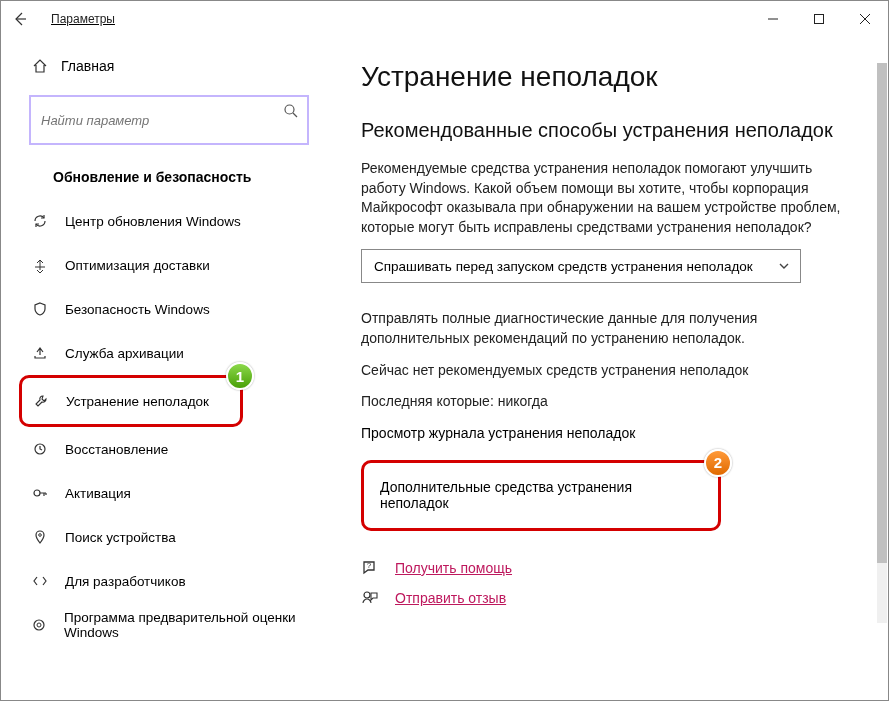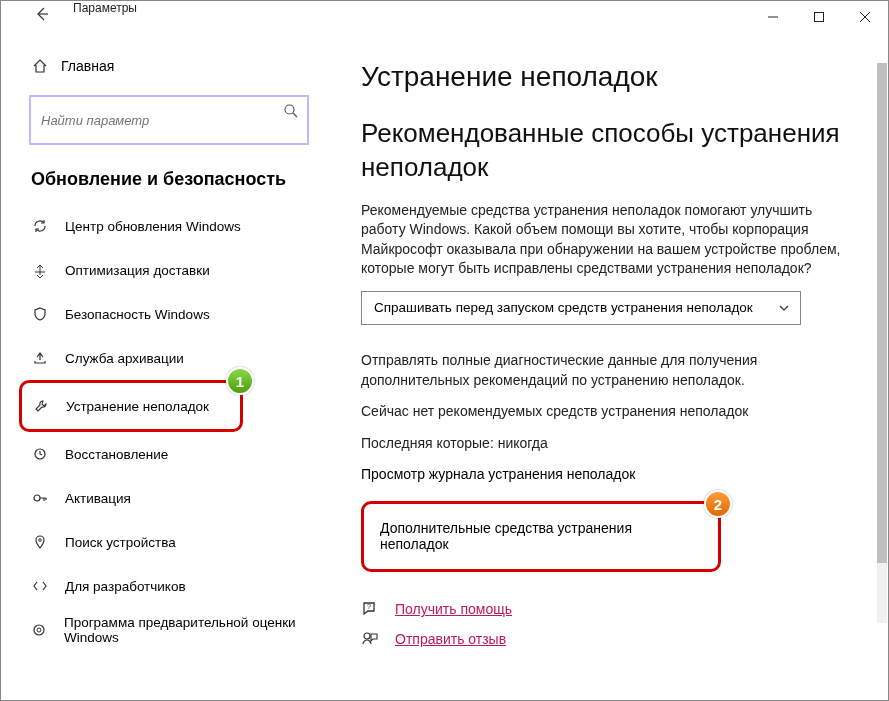--- a/index.html
+++ b/index.html
@@ -1,44 +1,44 @@
 <!DOCTYPE html>
 <html><head>
 <meta charset="utf-8">
 <style>
   * { box-sizing: border-box; margin: 0; padding: 0; font-family: "Segoe UI", Arial, sans-serif; }
   body { background: #fff; width: 889px; height: 701px; overflow: hidden; border: 1px solid #888; position: relative; }
 
   
-  .titlebar { display: flex; height: 36px; padding-left: 28px; }
+  .titlebar { display: flex; align-items: center; height: 36px; padding-left: 6px; text-decoration: underline; }
   .titlebar .back { width: 26px; height: 26px; display: flex; align-items: center; justify-content: center; color: #333; cursor: pointer; }
   .titlebar .title { font-size: 12px; margin-left: 18px; color: #222; }
   .winctrls { margin-left: auto; display: flex; }
   .winctrls div { width: 46px; height: 32px; display: flex; align-items: center; justify-content: center; color: #222; cursor: pointer; }
 
   .content { display: flex; height: calc(100% - 36px); }
 
   
   .sidebar { width: 336px; padding: 10px 0 0 0; }
   .home { display: flex; align-items: center; height: 38px; padding-left: 30px; gap: 12px; font-size: 14px; cursor: pointer; }
   .home .icon, .navitem .icon { width: 18px; display: flex; justify-content: center; color: #333; }
   .searchwrap { margin: 10px 28px 0 28px; position: relative; }
   .searchwrap input { width: 100%; height: 50px; border: 2px solid #c4b5fd; padding: 0 36px 0 10px; font-size: 13px; font-style: italic; color: #666; outline: none; }
   .searchwrap .sicon { position: absolute; right: 10px; top: 8px; color: #555; }
-  .section { font-weight: 600; font-size: 18px; padding: 24px 0 14px 30px; }
+  .section { font-weight: 600; font-size: 14px; padding: 24px 0 14px 30px; margin-left: 22px; }
   .navitem { display: flex; align-items: center; height: 44px; padding-left: 30px; gap: 16px; font-size: 13.5px; cursor: pointer; }
   .navitem.highlight { border: 3px solid #d40000; border-radius: 10px; margin: 0 94px 0 18px; padding-left: 10px; position: relative; height: 52px; }
   .badge { position: absolute; width: 28px; height: 28px; border-radius: 50%; display: flex; align-items: center; justify-content: center; font-weight: bold; color: #fff; font-size: 15px; border: 2px solid #fff; box-shadow: 0 0 2px rgba(0,0,0,0.4); }
   .badge.b1 { background: linear-gradient(#8bd84a, #4aa008); top: -16px; right: -14px; }
   .badge.b2 { background: linear-gradient(#ff9a3a, #e06a00); top: -14px; right: -14px; }
 
   
   .main { flex: 1; padding: 24px 30px 0 24px; overflow-y: auto; position: relative; }
   .main h1 { font-size: 28px; font-weight: 500; color: #111; margin-bottom: 24px; }
-  .main h2 { font-size: 26px; font-weight: 500; color: #111; margin-bottom: 16px; line-height: 1.3; }
+  .main h2 { font-size: 20px; font-weight: 500; color: #111; margin-bottom: 16px; line-height: 1.3; }
   .main p { font-size: 14px; color: #222; line-height: 1.4; margin-bottom: 12px; }
   .dropdown { border: 1px solid #888; height: 34px; display: flex; align-items: center; padding: 0 36px 0 12px; font-size: 13.5px; position: relative; width: 440px; cursor: pointer; margin-bottom: 26px; text-align: right; }
   .dropdown .chev { position: absolute; right: 10px; top: 10px; color: #444; }
   .warn { color: #c52020; font-size: 14px; line-height: 1.4; margin-bottom: 10px; }
   .small { font-size: 12px; color: #333; margin-bottom: 36px; }
   .link { color: #000000; font-size: 14px; cursor: pointer; display: inline-block; }
   .linkbox { border: 3px solid #d40000; border-radius: 10px; padding: 16px; width: 360px; margin-top: 18px; position: relative; }
   .footer-links { margin-top: 28px; }
   .footer-links .row { display: flex; align-items: center; gap: 14px; margin-bottom: 12px; font-size: 14px; }
   .footer-links .row .icon { width: 20px; color: #333; }

